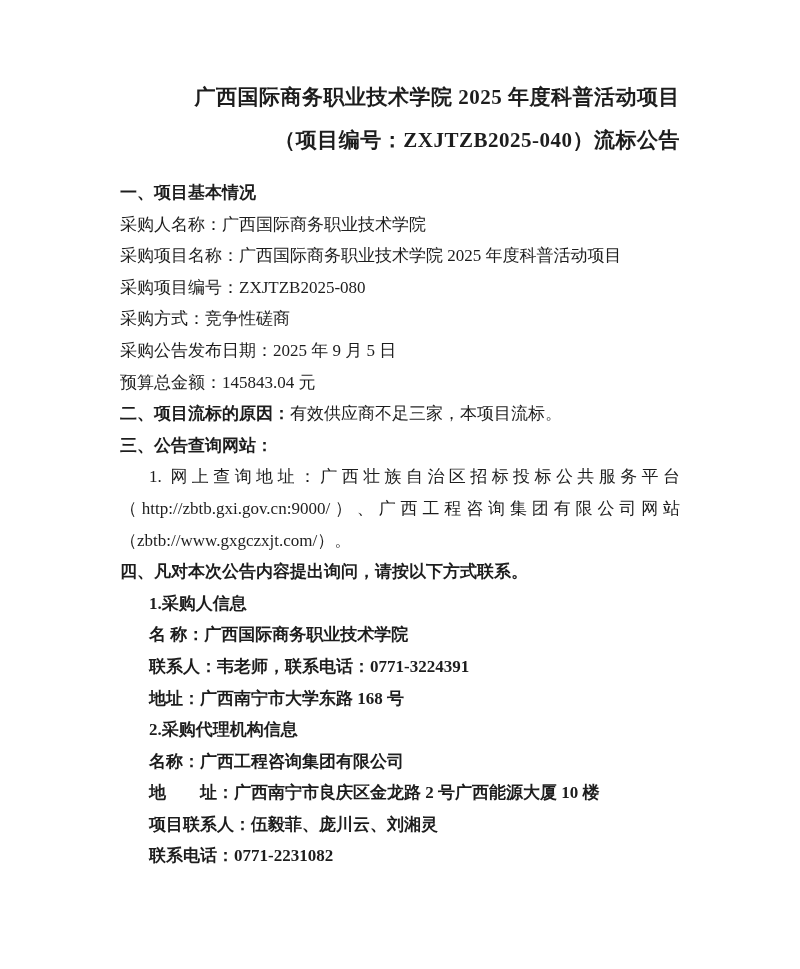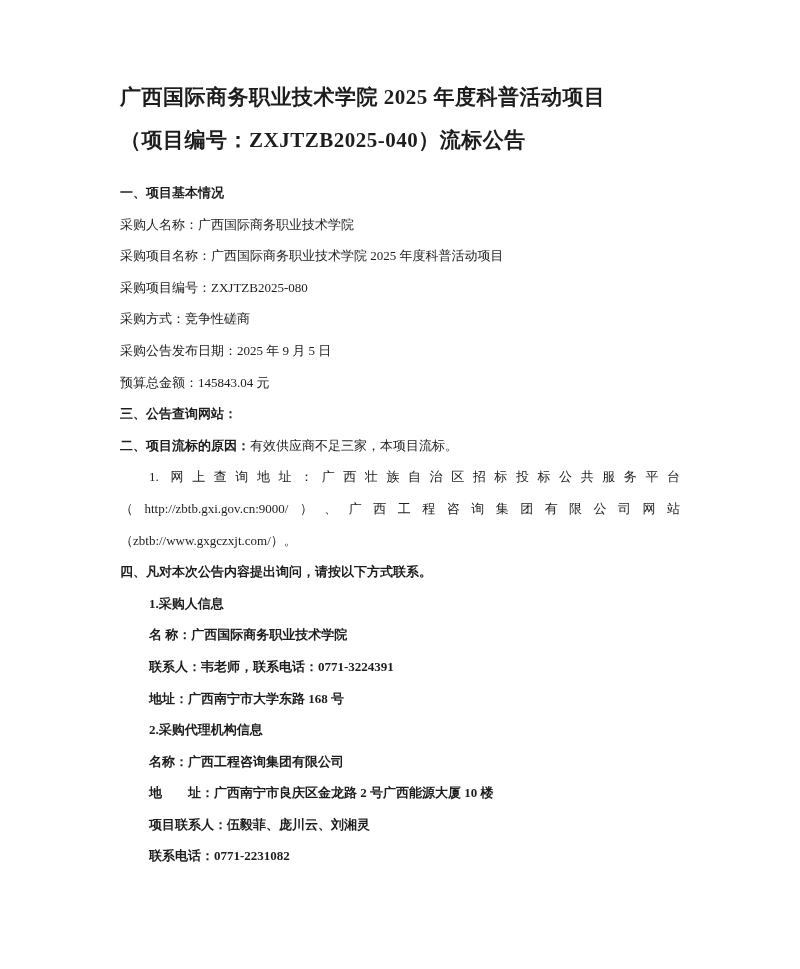--- a/index.html
+++ b/index.html
@@ -16,30 +16,30 @@
     -webkit-font-smoothing: antialiased;
   }
   .page {
     box-sizing: border-box;
     width: 800px;
     height: 969px;
     padding: 76px 120px 0 120px;
     background: #ffffff;
   }
   .doc-title .title-line {
-    text-align: left;
+    text-align: right;
     font-weight: bold;
     font-size: 21px;
     line-height: 43px;
     letter-spacing: 0.5px;
     white-space: nowrap;
   }
   .doc-body {
     margin-top: 15px;
-    font-size: 13px;
+    font-size: 17px;
   }
   .line {
     line-height: 31.6px;
     white-space: pre-wrap;
     overflow: hidden;
   }
   .heading {
     font-weight: bold;
   }
   .indent {
@@ -67,23 +67,23 @@
   <div class="doc-body">
 
     <div class="line heading">一、项目基本情况</div>
     <div class="line">采购人名称：广西国际商务职业技术学院</div>
     <div class="line">采购项目名称：广西国际商务职业技术学院 2025 年度科普活动项目</div>
     <div class="line">采购项目编号：ZXJTZB2025-080</div>
     <div class="line">采购方式：竞争性磋商</div>
     <div class="line">采购公告发布日期：2025 年 9 月 5 日</div>
     <div class="line">预算总金额：145843.04 元</div>
 
+    <div class="line"><span class="heading">二、项目流标的原因：</span><span>有效供应商不足三家，本项目流标。</span></div>
+
     <div class="line heading">三、公告查询网站：</div>
-
-    <div class="line"><span class="heading">二、项目流标的原因：</span><span>有效供应商不足三家，本项目流标。</span></div>
     <div class="line justify first-indent">1. 网上查询地址：广西壮族自治区招标投标公共服务平台</div>
     <div class="line justify">（http://zbtb.gxi.gov.cn:9000/）、广西工程咨询集团有限公司网站</div>
     <div class="line">（zbtb://www.gxgczxjt.com/）。</div>
 
     <div class="line heading">四、凡对本次公告内容提出询问，请按以下方式联系。</div>
     <div class="line indent">1.采购人信息</div>
     <div class="line indent">名 称：广西国际商务职业技术学院</div>
     <div class="line indent">联系人：韦老师，联系电话：0771-3224391</div>
     <div class="line indent">地址：广西南宁市大学东路 168 号</div>
     <div class="line indent">2.采购代理机构信息</div>

